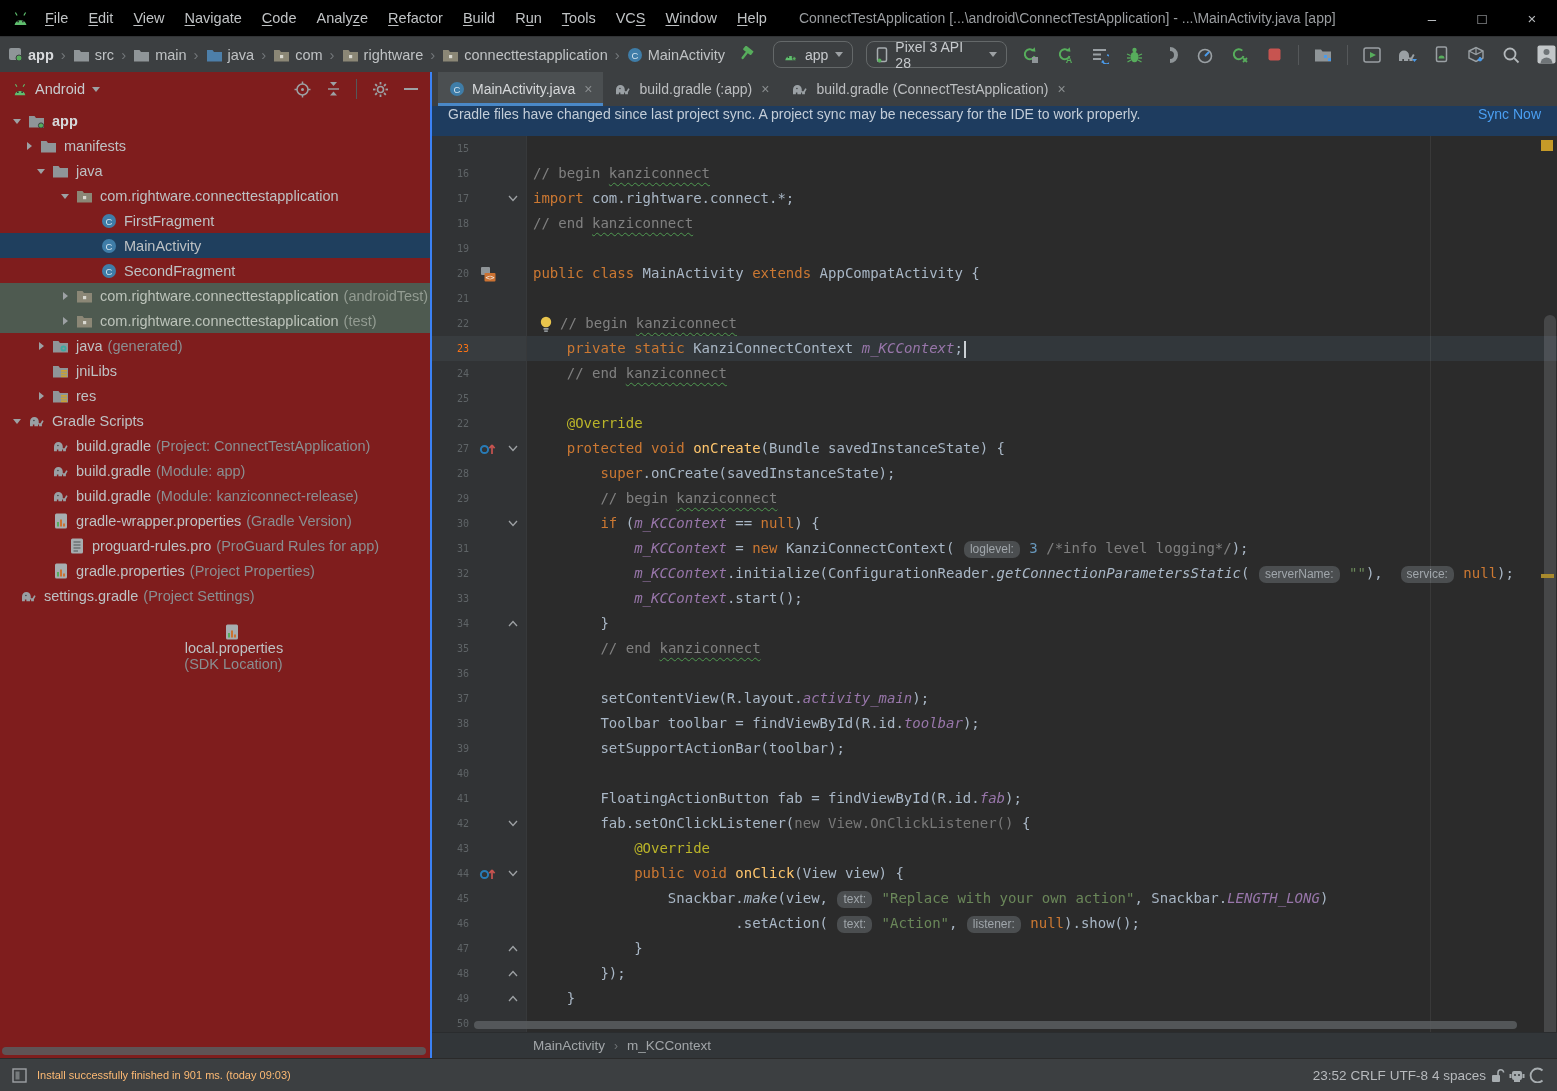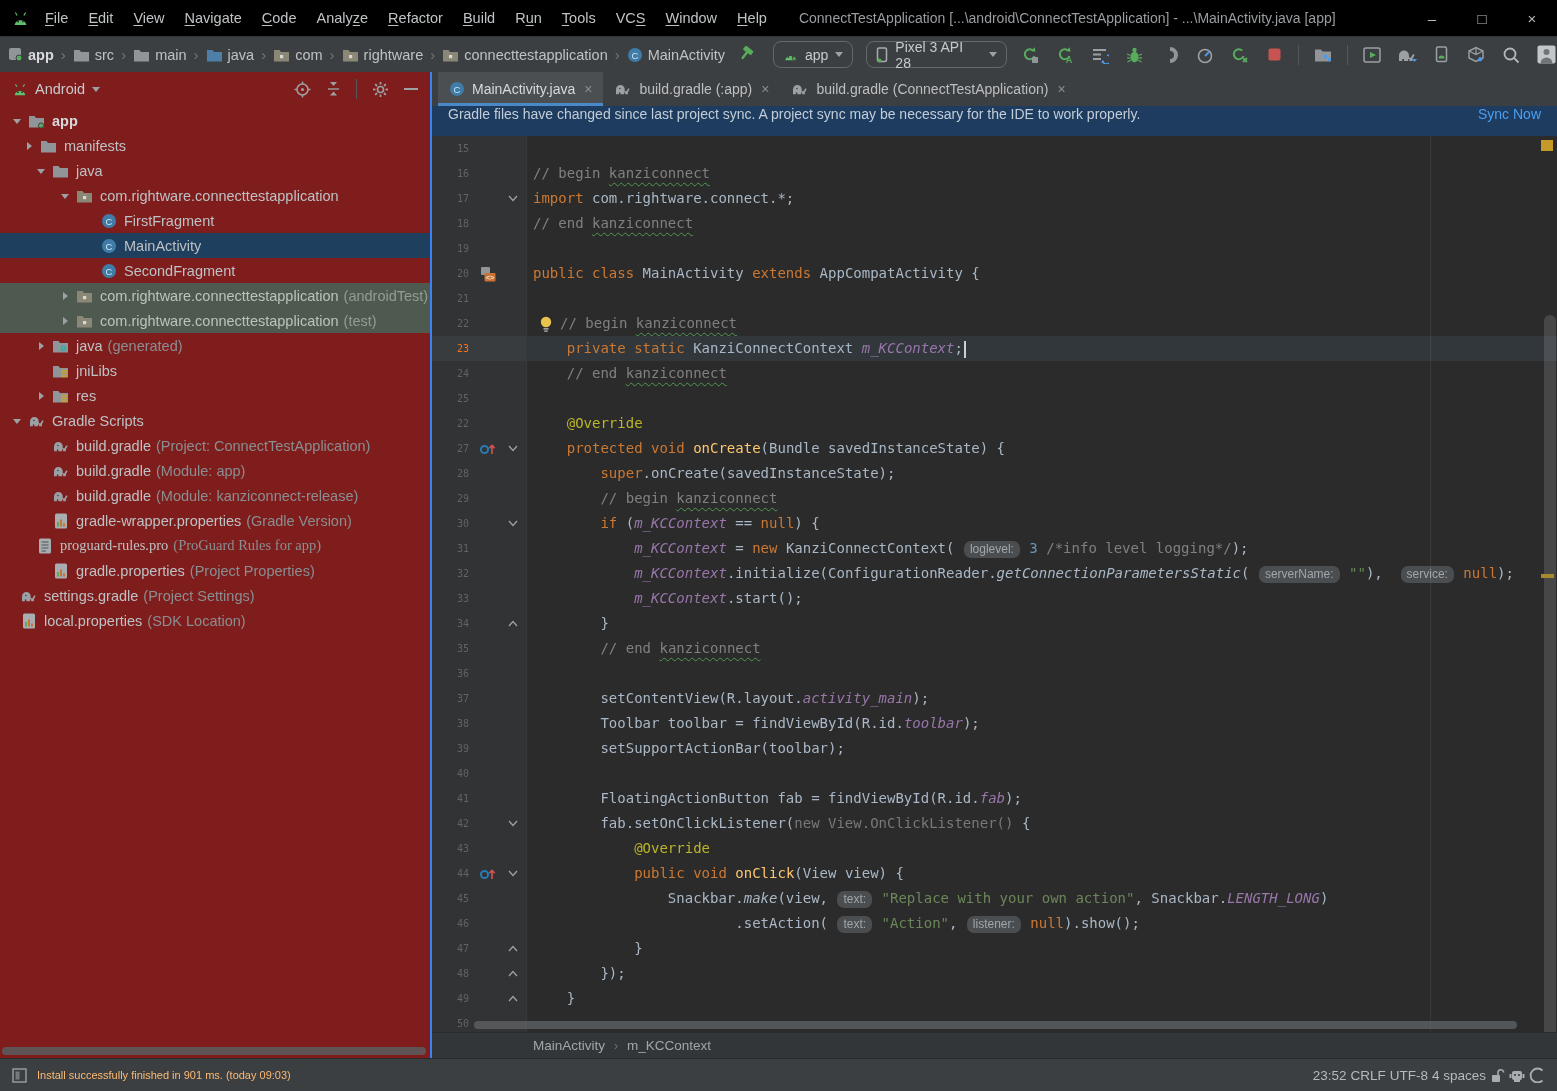--- a/index.html
+++ b/index.html
@@ -589,21 +589,21 @@
             <svg width="14" height="16" viewBox="0 0 14 16">
               <rect x="1" y="0.5" width="12" height="15" rx="1.5" fill="#a7adb0"></rect>
               <rect x="3" y="9" width="2" height="4.5" fill="#57ad5c"></rect>
               <rect x="6" y="6.5" width="2" height="7" fill="#cb7232"></rect>
               <rect x="9" y="10.5" width="2" height="3" fill="#cb7232"></rect>
             </svg>
           </span>
           <span class="tlabel">gradle-wrapper.properties</span>
           <span class="tsuffix">(Gradle Version)</span>
         </div>
-        <div class="tr" style="padding-left: 16px; font-family: Liberation Serif, serif;">
+        <div class="tr" style="padding-left: 48px;">
           <span class="chev none"></span>
           <span class="ticon">
             <svg width="14" height="16" viewBox="0 0 14 16">
               <rect x="1" y="0.5" width="12" height="15" rx="1.5" fill="#a7adb0"></rect>
               <g stroke="#5e6366" stroke-width="1.2">
                 <line x1="3.5" y1="4" x2="10.5" y2="4"></line>
                 <line x1="3.5" y1="7" x2="10.5" y2="7"></line>
                 <line x1="3.5" y1="10" x2="10.5" y2="10"></line>
                 <line x1="3.5" y1="13" x2="8" y2="13"></line>
               </g>
@@ -629,21 +629,21 @@
           <span class="chev none"></span>
           <span class="ticon">
             <svg width="18" height="14" viewBox="0 0 20 16">
               <path d="M2 14 v-5.5 a5 5 0 0 1 10 0 v2 h2 l2-3.5 1.6.9 -2 3.8 v2.3 h-3.2 v-2 h-1.2 v2 H7 v-2 H5.3 v2 z" fill="#9aa0a4"></path>
               <circle cx="6.5" cy="7.5" r=".9" fill="#3c3f41"></circle>
             </svg>
           </span>
           <span class="tlabel">settings.gradle</span>
           <span class="tsuffix">(Project Settings)</span>
         </div>
-        <div class="tr" style="">
+        <div class="tr" style="padding-left: 32px; flex-direction: column;">
           <span class="chev none"></span>
           <span class="ticon">
             <svg width="14" height="16" viewBox="0 0 14 16">
               <rect x="1" y="0.5" width="12" height="15" rx="1.5" fill="#a7adb0"></rect>
               <rect x="3" y="9" width="2" height="4.5" fill="#57ad5c"></rect>
               <rect x="6" y="6.5" width="2" height="7" fill="#cb7232"></rect>
               <rect x="9" y="10.5" width="2" height="3" fill="#cb7232"></rect>
             </svg>
           </span>
           <span class="tlabel">local.properties</span>

